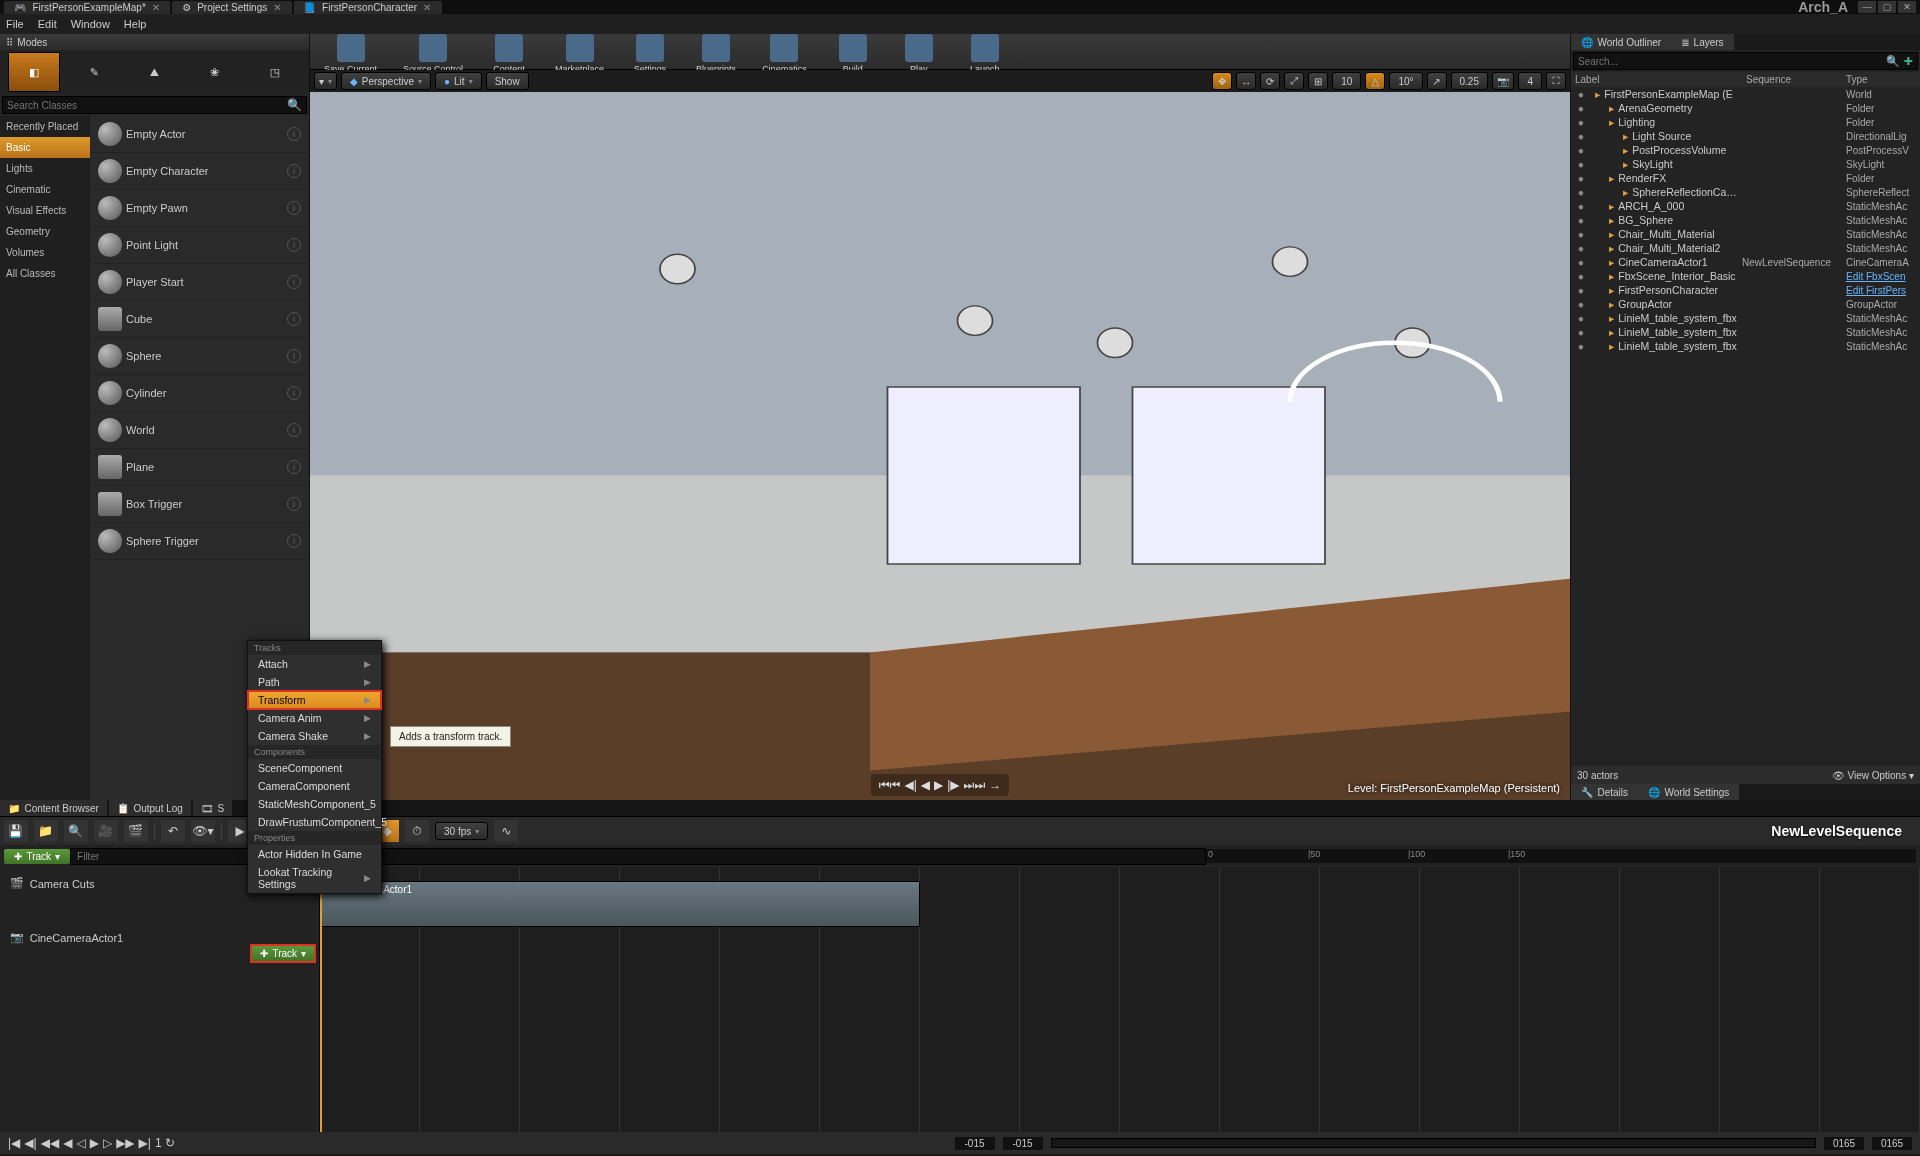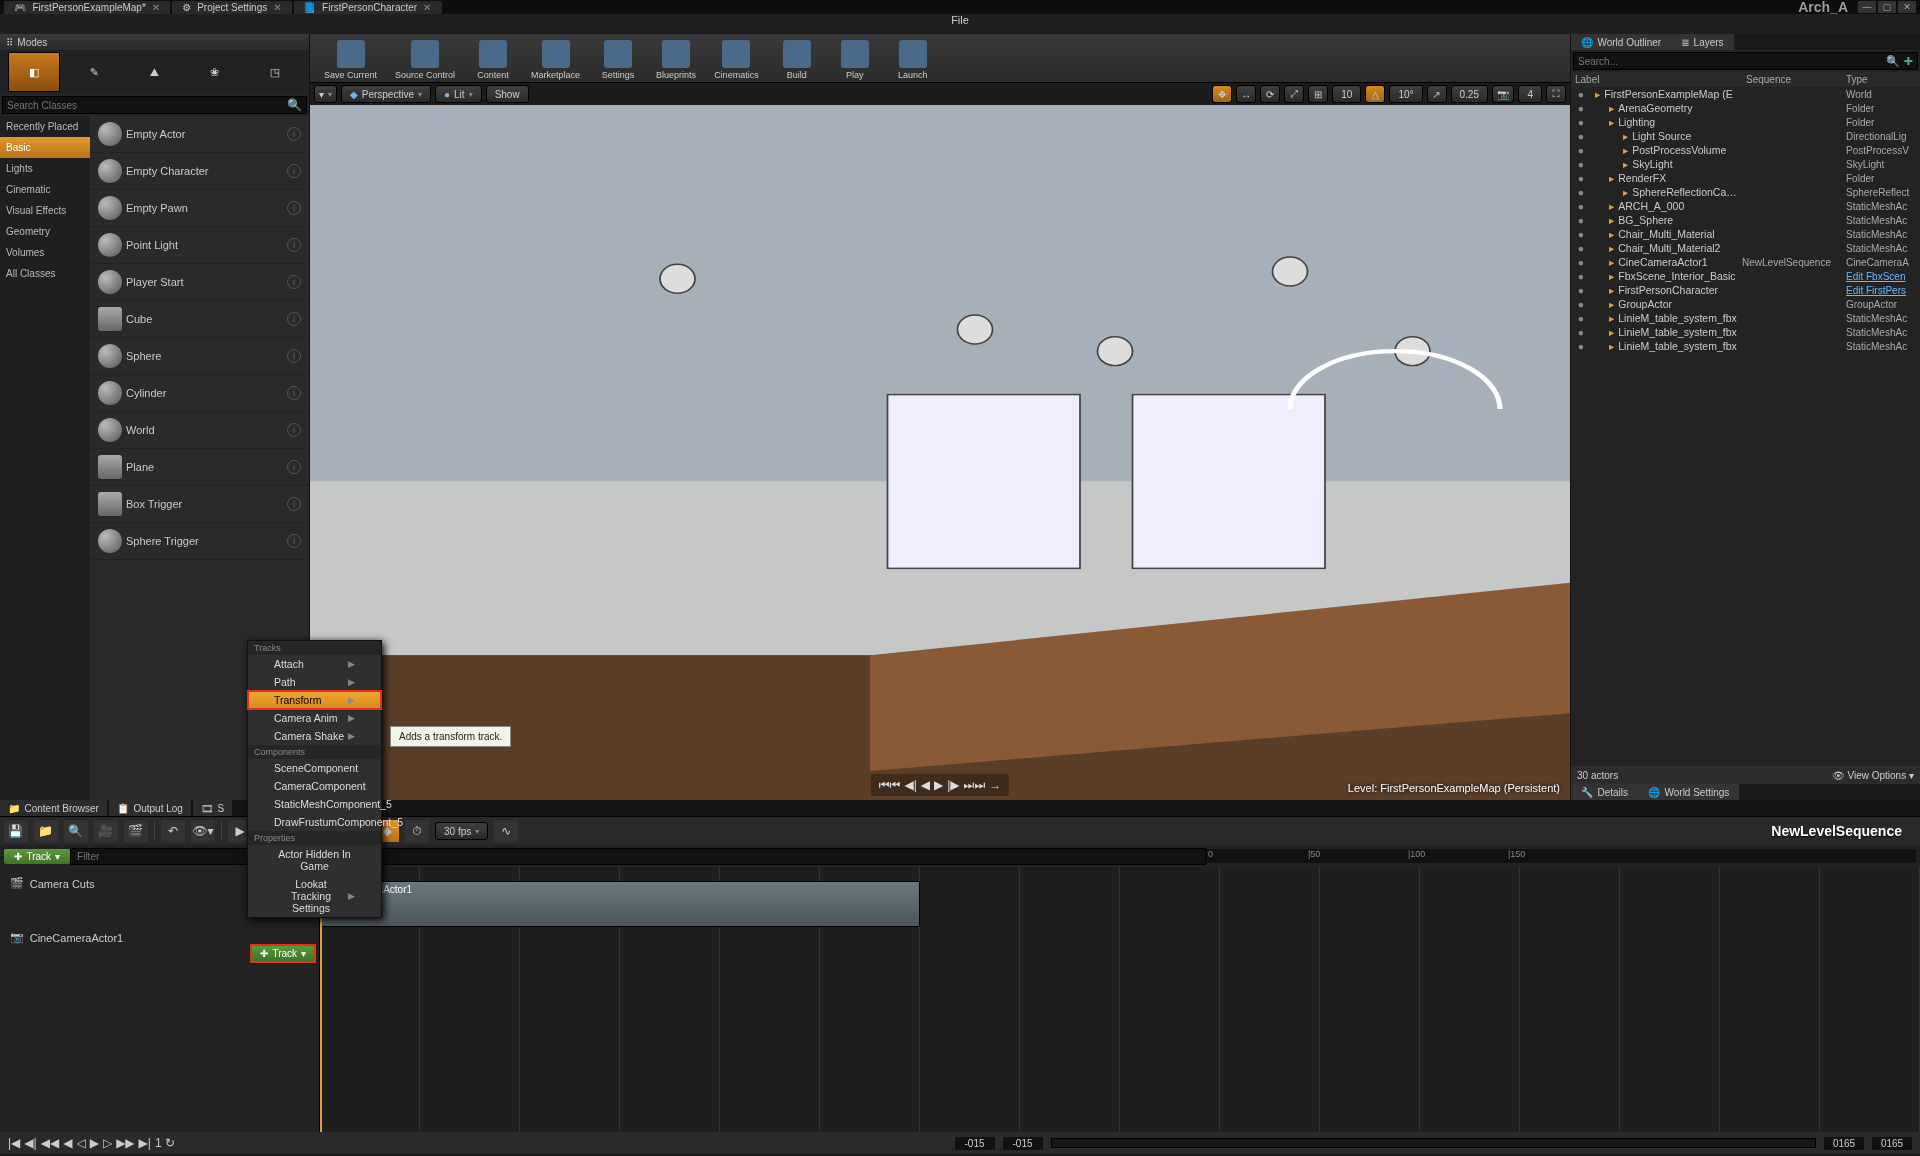--- a/index.html
+++ b/index.html
@@ -7,21 +7,21 @@
 
 
 .titlebar { height: 14px; background: #0e0e0e; display: flex; align-items: center; padding: 0 4px; }
 .titlebar .tabs { display: flex; gap: 2px; flex: 1; }
 .titlebar .tab { background: #2a2a2a; padding: 1px 10px; display: flex; align-items: center; gap: 6px; font-size: 10px; border-radius: 2px 2px 0 0; }
 .titlebar .btns { display: flex; gap: 2px; align-items: center; margin-left: 32px; }
 .titlebar .user { color: #999; font-size: 14px; margin-right: 8px; font-weight: bold; }
 .winbtn { width: 18px; height: 12px; background: #333; color: #aaa; display: flex; justify-content: center; align-items: center; font-size: 9px; }
 
 
-.menubar { height: 20px; background: #1f1f1f; display: flex; align-items: center; padding: 0 6px; gap: 14px; font-size: 11px; flex-direction: column; }
+.menubar { height: 20px; background: #1f1f1f; display: flex; align-items: center; padding: 0 6px; gap: 14px; font-size: 11px; }
 .menubar span { color: #ccc; }
 
 
 .main { display: flex; height: 766px; }
 
 
 .modes { width: 310px; background: #252525; display: flex; flex-direction: column; border-right: 1px solid #111; }
 .modes-head { height: 16px; background: linear-gradient(#3a3a3a,#2a2a2a); padding: 1px 6px; font-size: 10px; display:flex; align-items:center; gap:4px;}
 .modes-tools { height: 44px; background: #222; display: flex; justify-content: space-around; align-items: center; padding: 2px 4px; }
 .modes-tools .t { width: 52px; height: 40px; background:#222; display:flex; align-items:center; justify-content:center;}
@@ -34,21 +34,21 @@
 .cat-list div { padding:5px 6px; font-size:10px; color:#bbb;}
 .cat-list div.active{ background: linear-gradient(#e09a2b,#b9721a); color:#fff;}
 .asset-list { flex:1; background:#2a2a2a; overflow-y:auto;}
 .asset { display:flex; align-items:center; gap:4px; padding:6px 8px; border-bottom:1px solid #222;}
 .asset .thumb { width:24px; height:24px; background: radial-gradient(circle at 30% 30%, #bbb, #555); border-radius:50%;}
 .asset .thumb.cube { border-radius:3px; background:linear-gradient(#aaa,#666);}
 .asset .info { color:#666; margin-left:auto; width:14px; height:14px;border:1px solid #555;border-radius:50%; font-size:9px; text-align:center; line-height:12px;}
 
 
 .center { flex:1; display:flex; flex-direction:column; background:#1c1c1c;}
-.toolbar { height:49px; background: linear-gradient(#3a3a3a,#2b2b2b); display:flex; align-items:center; padding:0 6px; gap:2px; border-bottom:1px solid #000;}
+.toolbar { height:36px; background: linear-gradient(#3a3a3a,#2b2b2b); display:flex; align-items:center; padding:0 6px; gap:10px; border-bottom:1px solid #000;}
 .toolbar .btn { display:flex; flex-direction:column; align-items:center; justify-content:flex-end; padding:2px 8px; gap:2px; font-size:9px; color:#ccc; min-width:56px; height:48px;}
 .toolbar .btn .ic { width:28px;height:28px;background:#4a6a8a;border-radius:3px;}
 .viewport-tools { height:22px; background:#1c1c1c; display:flex; align-items:center; padding:0 4px; gap:4px;}
 .pill { background: linear-gradient(#3f3f3f,#2a2a2a); border:1px solid #000; border-radius:3px; padding:1px 8px; font-size:10px; display:flex; align-items:center; gap:4px; height:18px;}
 .pill.dd::after{content:"▾"; font-size:8px; color:#888;}
 .vp-spacer{flex:1;}
 .pill.icon{ padding:1px 4px; min-width:20px; justify-content:center;}
 .pill.orange{ background:linear-gradient(#d88a1e,#a0630f);}
 .viewport { flex:1; background: linear-gradient(#8a9aa6 0%, #b6bcc0 60%, #4a3626 100%); position:relative; overflow:hidden;}
 .viewport .overlay-text{ position:absolute; bottom:6px; right:10px; color:#fff; font-size:11px; text-shadow:0 0 4px #000;}
@@ -94,21 +94,21 @@
 .ruler span{ width:100px; padding-left:2px;}
 .clip{ position:absolute; top:14px; left:0; width:600px; height:46px; background:linear-gradient(#6a7880,#4a565c); border:1px solid #000; font-size:10px; color:#fff; padding:2px 6px;}
 .seq-foot{ height:22px; background:#2a2a2a; display:flex; align-items:center; gap:8px; padding:0 8px;}
 .transport{ display:flex; gap:4px; color:#ccc; font-size:12px;}
 .tnum{ background:#111; padding:1px 8px; color:#ccc; font-size:10px; min-width:40px; text-align:center;}
 .scrub{ flex:1; height:10px; background:#171717; border:1px solid #000;}
 
 
 .ctxmenu{ position:absolute; left:247px; top:640px; width:135px; background:#2f2f2f; border:1px solid #111; box-shadow:2px 2px 8px #000; z-index:1000;}
 .ctxmenu .sec{ background:#262626; color:#888; font-size:9px; padding:2px 6px;}
-.ctxmenu .itm{ padding:3px 26px; font-size:10.5px; color:#ddd; display:flex; align-items:center; justify-content:space-between;text-align:center;}
+.ctxmenu .itm{ padding:3px 10px; font-size:10.5px; color:#ddd; display:flex; align-items:center; justify-content:space-between;}
 .ctxmenu .itm .arw{ color:#888; font-size:9px;}
 .ctxmenu .itm.hi{ background:linear-gradient(#f0a830,#d88a1e); color:#000; outline:2px solid #e03020; outline-offset:-1px;}
 .tooltip{ position:absolute; left:390px; top:726px; background:#f4f4e6; color:#222; border:1px solid #888; padding:4px 8px; font-size:10px; z-index:1001;}
 
 .trackbtn2{ position:absolute; left:250px; top:944px; background:linear-gradient(#5a9a3a,#3f7327); color:#fff; font-size:10px; padding:2px 8px; border:2px solid #e03020; z-index:999; display:flex;align-items:center;gap:4px;}
 </style>
 </head>
 <body>
 
 <div class="titlebar">

